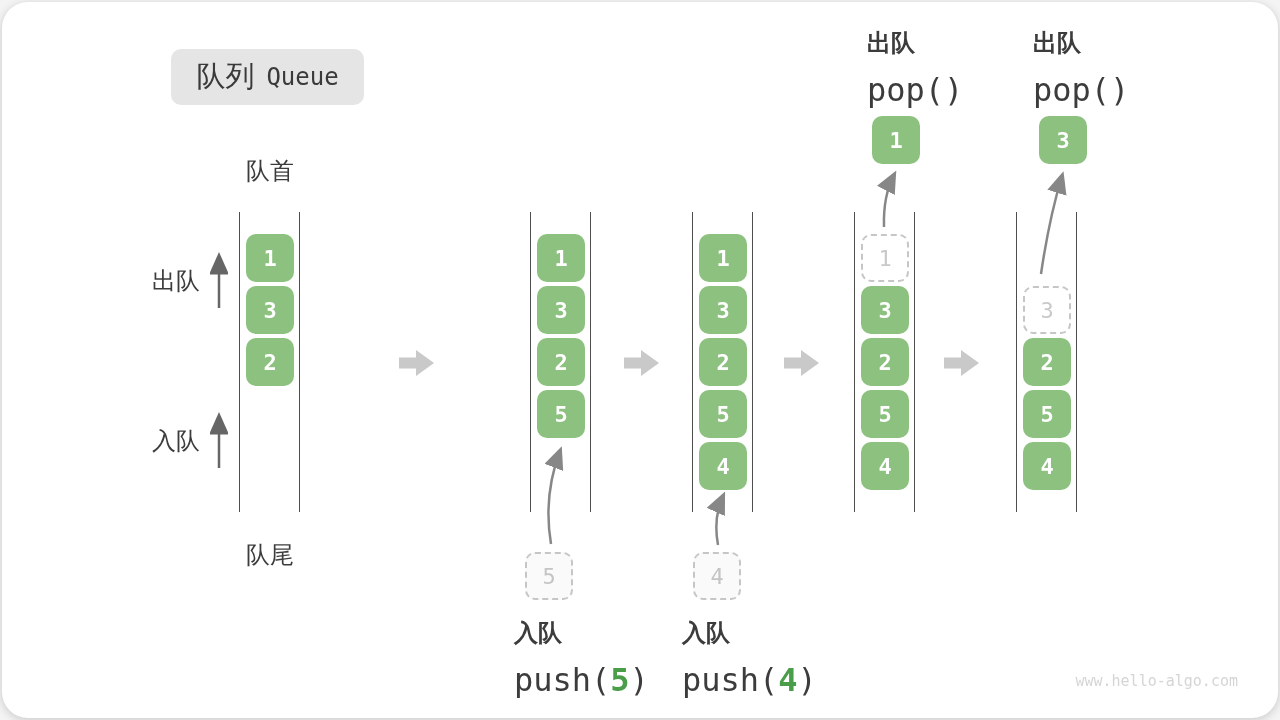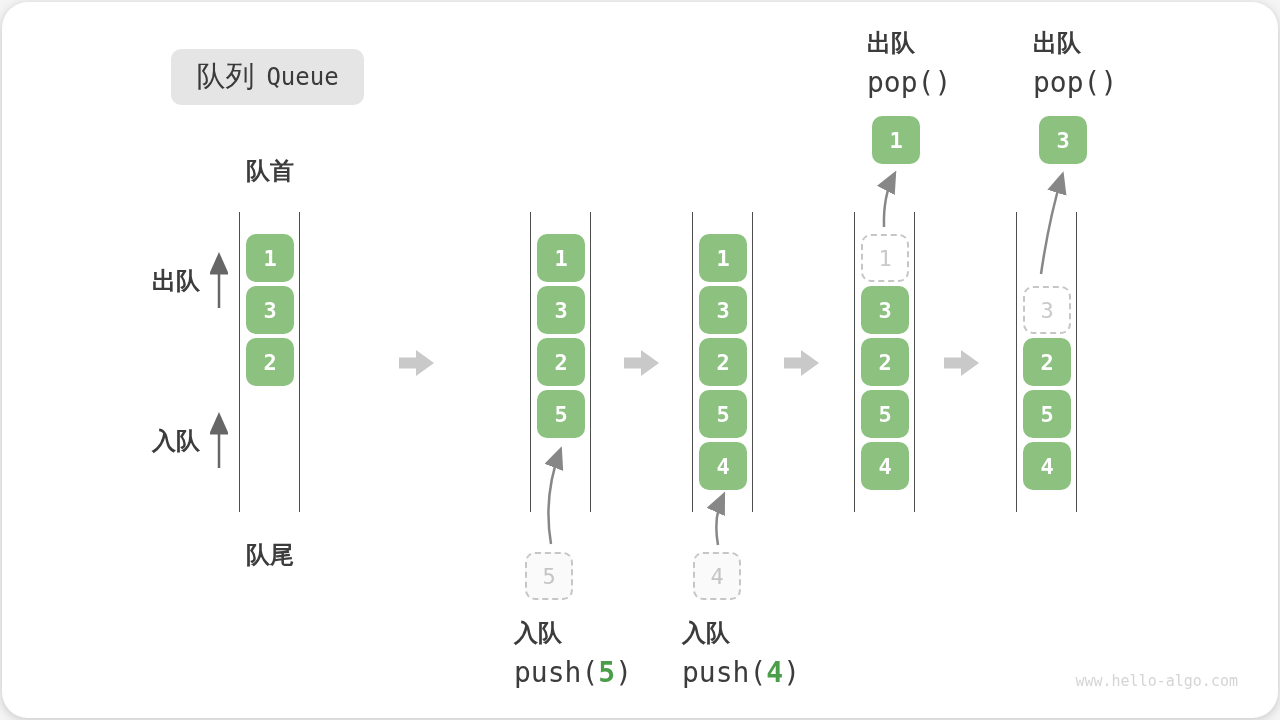--- a/index.html
+++ b/index.html
@@ -11,21 +11,21 @@
     font-family:"Liberation Sans","DejaVu Sans",sans-serif;
   }
   .title-badge{
     position:absolute; left:169px; top:47px; width:193px; height:56px;
     background:#e5e5e5; border-radius:10px;
     display:flex; align-items:center; justify-content:center; gap:12px;
   }
   .title-zh{font-weight:400; font-size:29px; color:#3a3a3a;}
   .title-en{font-family:"DejaVu Sans Mono","Liberation Mono",monospace; font-size:24px; color:#3a3a3a;}
 
-  .cjk{position:absolute; font-weight:700; font-size:24px; color:#3c3c3c; line-height:28px; white-space:nowrap;}
+  .cjk{position:absolute; font-weight:400; font-size:24px; color:#3c3c3c; line-height:28px; white-space:nowrap;}
 
   .rails{
     position:absolute; top:210px; width:61px; height:300px;
     border-left:1.5px solid #4e4e4e; border-right:1.5px solid #4e4e4e;
   }
   .qbox{
     position:absolute; width:48px; height:48px; border-radius:10px;
     background:#8cc17f; color:#ffffff;
     font-family:"DejaVu Sans Mono","Liberation Mono",monospace;
     font-weight:700; font-size:22px;
@@ -34,21 +34,21 @@
   .qbox.ghost{
     background:#ffffff; border:2px dashed #c6c6c6; color:#c9c9c9; font-weight:400;
   }
   .qbox.incoming{
     background:#fafafa; border:2px dashed #c6c6c6; color:#c5c5c5; font-weight:400;
   }
   .op{position:absolute; white-space:nowrap;}
   .op .zh{font-weight:700; font-size:24px; color:#3c3c3c; line-height:28px;}
   .op .code{
     font-family:"DejaVu Sans Mono","Liberation Mono",monospace;
-    font-size:28px; color:#3c3c3c; line-height:28px; margin-top:12px;
+    font-size:32px; color:#3c3c3c; line-height:28px; margin-top:19px;
   }
   .op .code .arg{color:#4a9e4a; font-weight:700;}
   .arr{position:absolute;}
   .watermark{
     position:absolute; top:670px; right:40px;
     font-family:"DejaVu Sans Mono","Liberation Mono",monospace;
     font-size:15px; color:#d5d5d5;margin-left:35px;
   }
 </style>
 </head>

